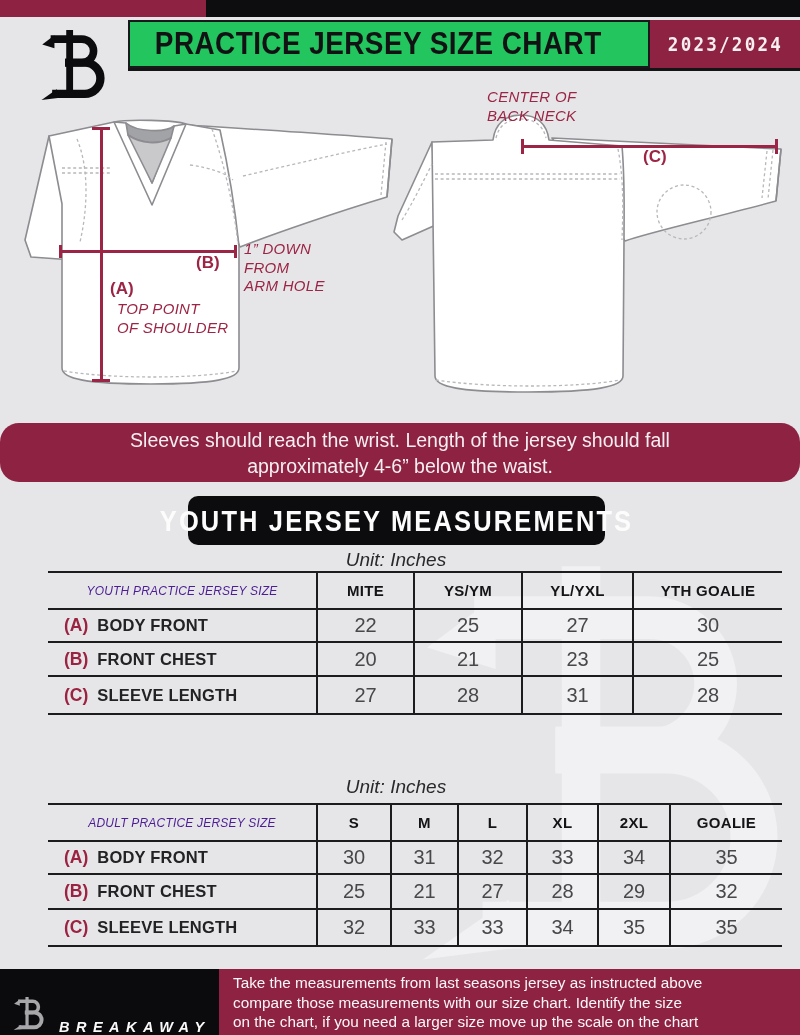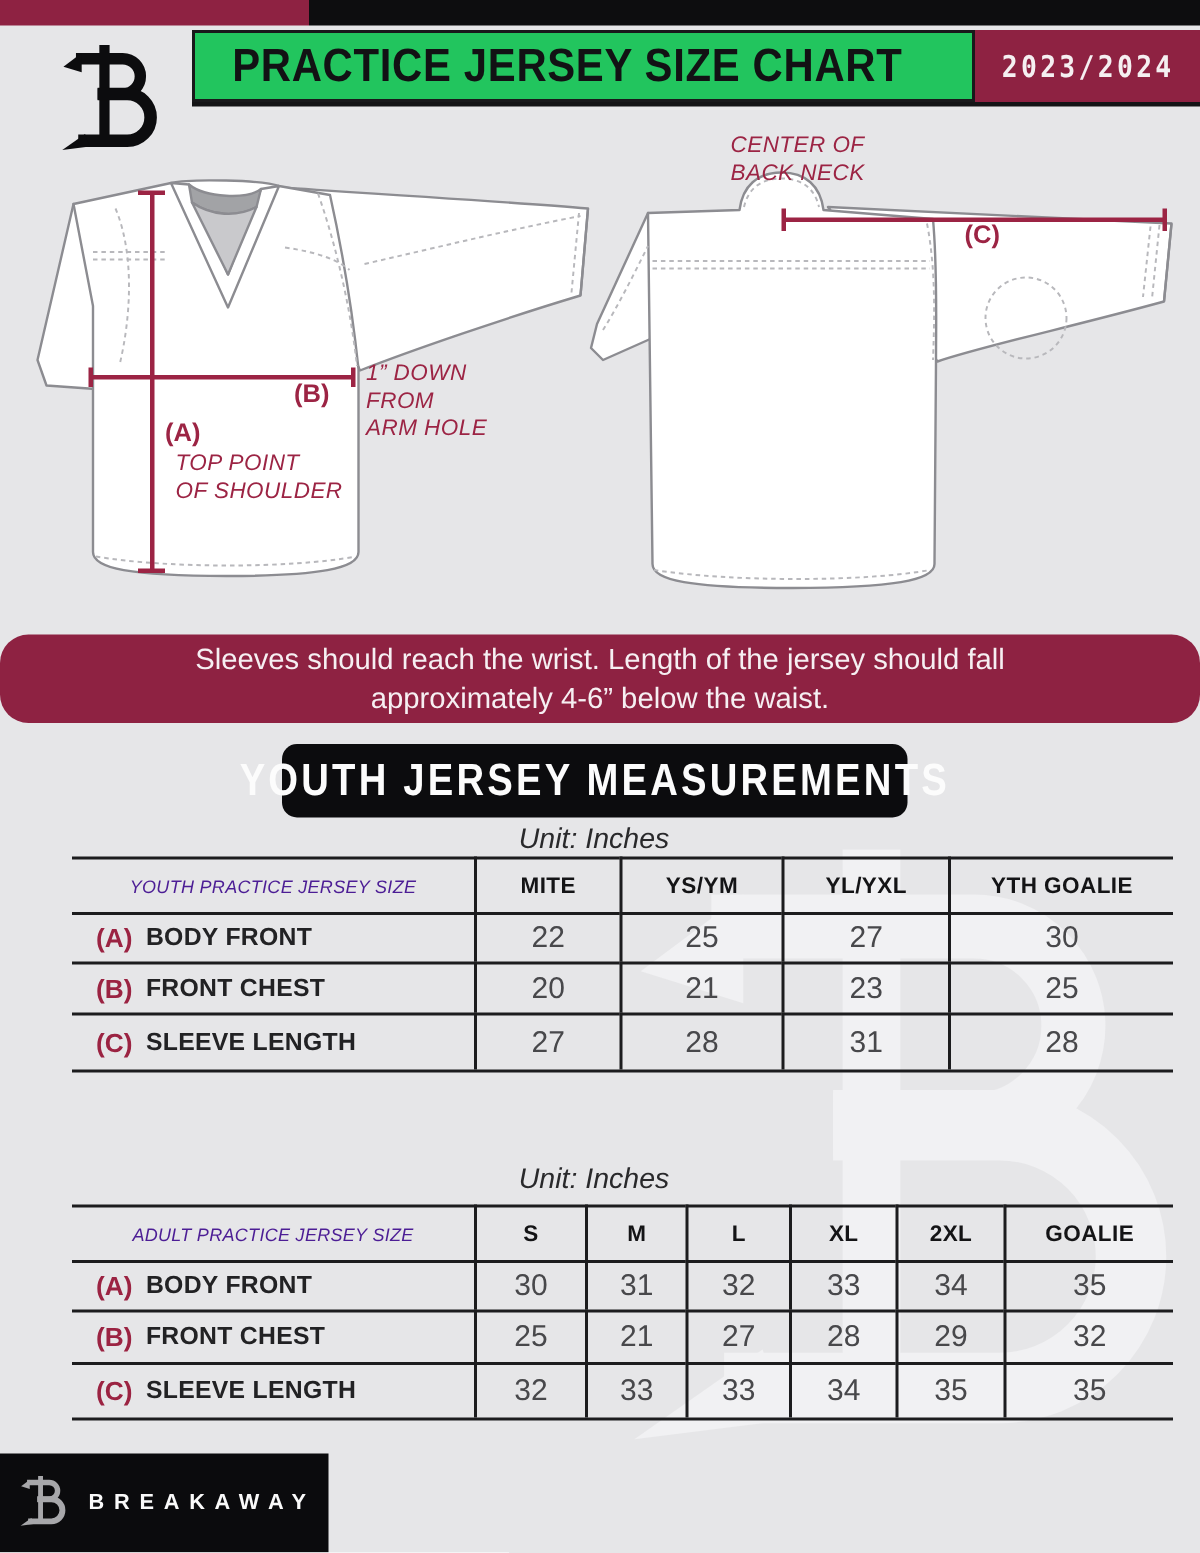--- a/index.html
+++ b/index.html
@@ -75,22 +75,22 @@
   .st-size { font-weight:700; font-size:15px; color:#141416; letter-spacing:.3px; }
   .ltr { color:#9b2342; font-weight:800; font-size:17.5px; margin-right:9px; }
   .rl  { font-weight:700; font-size:16.5px; color:#222224; letter-spacing:.2px; }
   .num { font-size:20px; color:#48484b; font-weight:500; }
 
   .watermark { position:absolute; left:398px; top:545px; width:460px; height:470px; color:#f3f3f5; opacity:.85; }
 
   
   .footer { position:absolute; left:0; top:969px; width:800px; height:66px; display:flex; }
   .footer-left {
-    width:219px; background:#0b0b0d; display:flex; align-items:center;
-    padding-left:13px; gap:10px; box-sizing:border-box; flex:none;
+    width:219px; background:#0b0b0d; display:flex; align-items:flex-end;
+    padding-left:13px; gap:10px; box-sizing:border-box; flex:none;font-style:italic;
   }
   .logo-footer { width:36px; height:40px; color:#a7a7aa; flex:none; }
   .brand { color:#fafafa; font-size:14.5px; font-weight:700; letter-spacing:6.5px; white-space:nowrap; }
   .footer-right {
     flex:1; background:#8e2242; color:#fbf6f8; font-size:15.3px; line-height:19.5px;
     padding:4px 8px 0 14px; white-space:pre-line; box-sizing:border-box;
   }
 </style>
 </head>
 <body>
@@ -362,15 +362,18 @@
       </div>
   </div>
 
   <div class="footer">
     <div class="footer-left">
       <svg class="logo-footer">
           <use href="#bw-logo"></use>
         </svg>
       <span class="brand">BREAKAWAY</span>
     </div>
+    <div class="footer-right">Take the measurements from last seasons jersey as instructed above
+compare those measurements  with our size chart. Identify the size
+on the chart, if you need a larger size move up the scale on the chart</div>
   </div>
 
 </div>
 
 </body></html>

